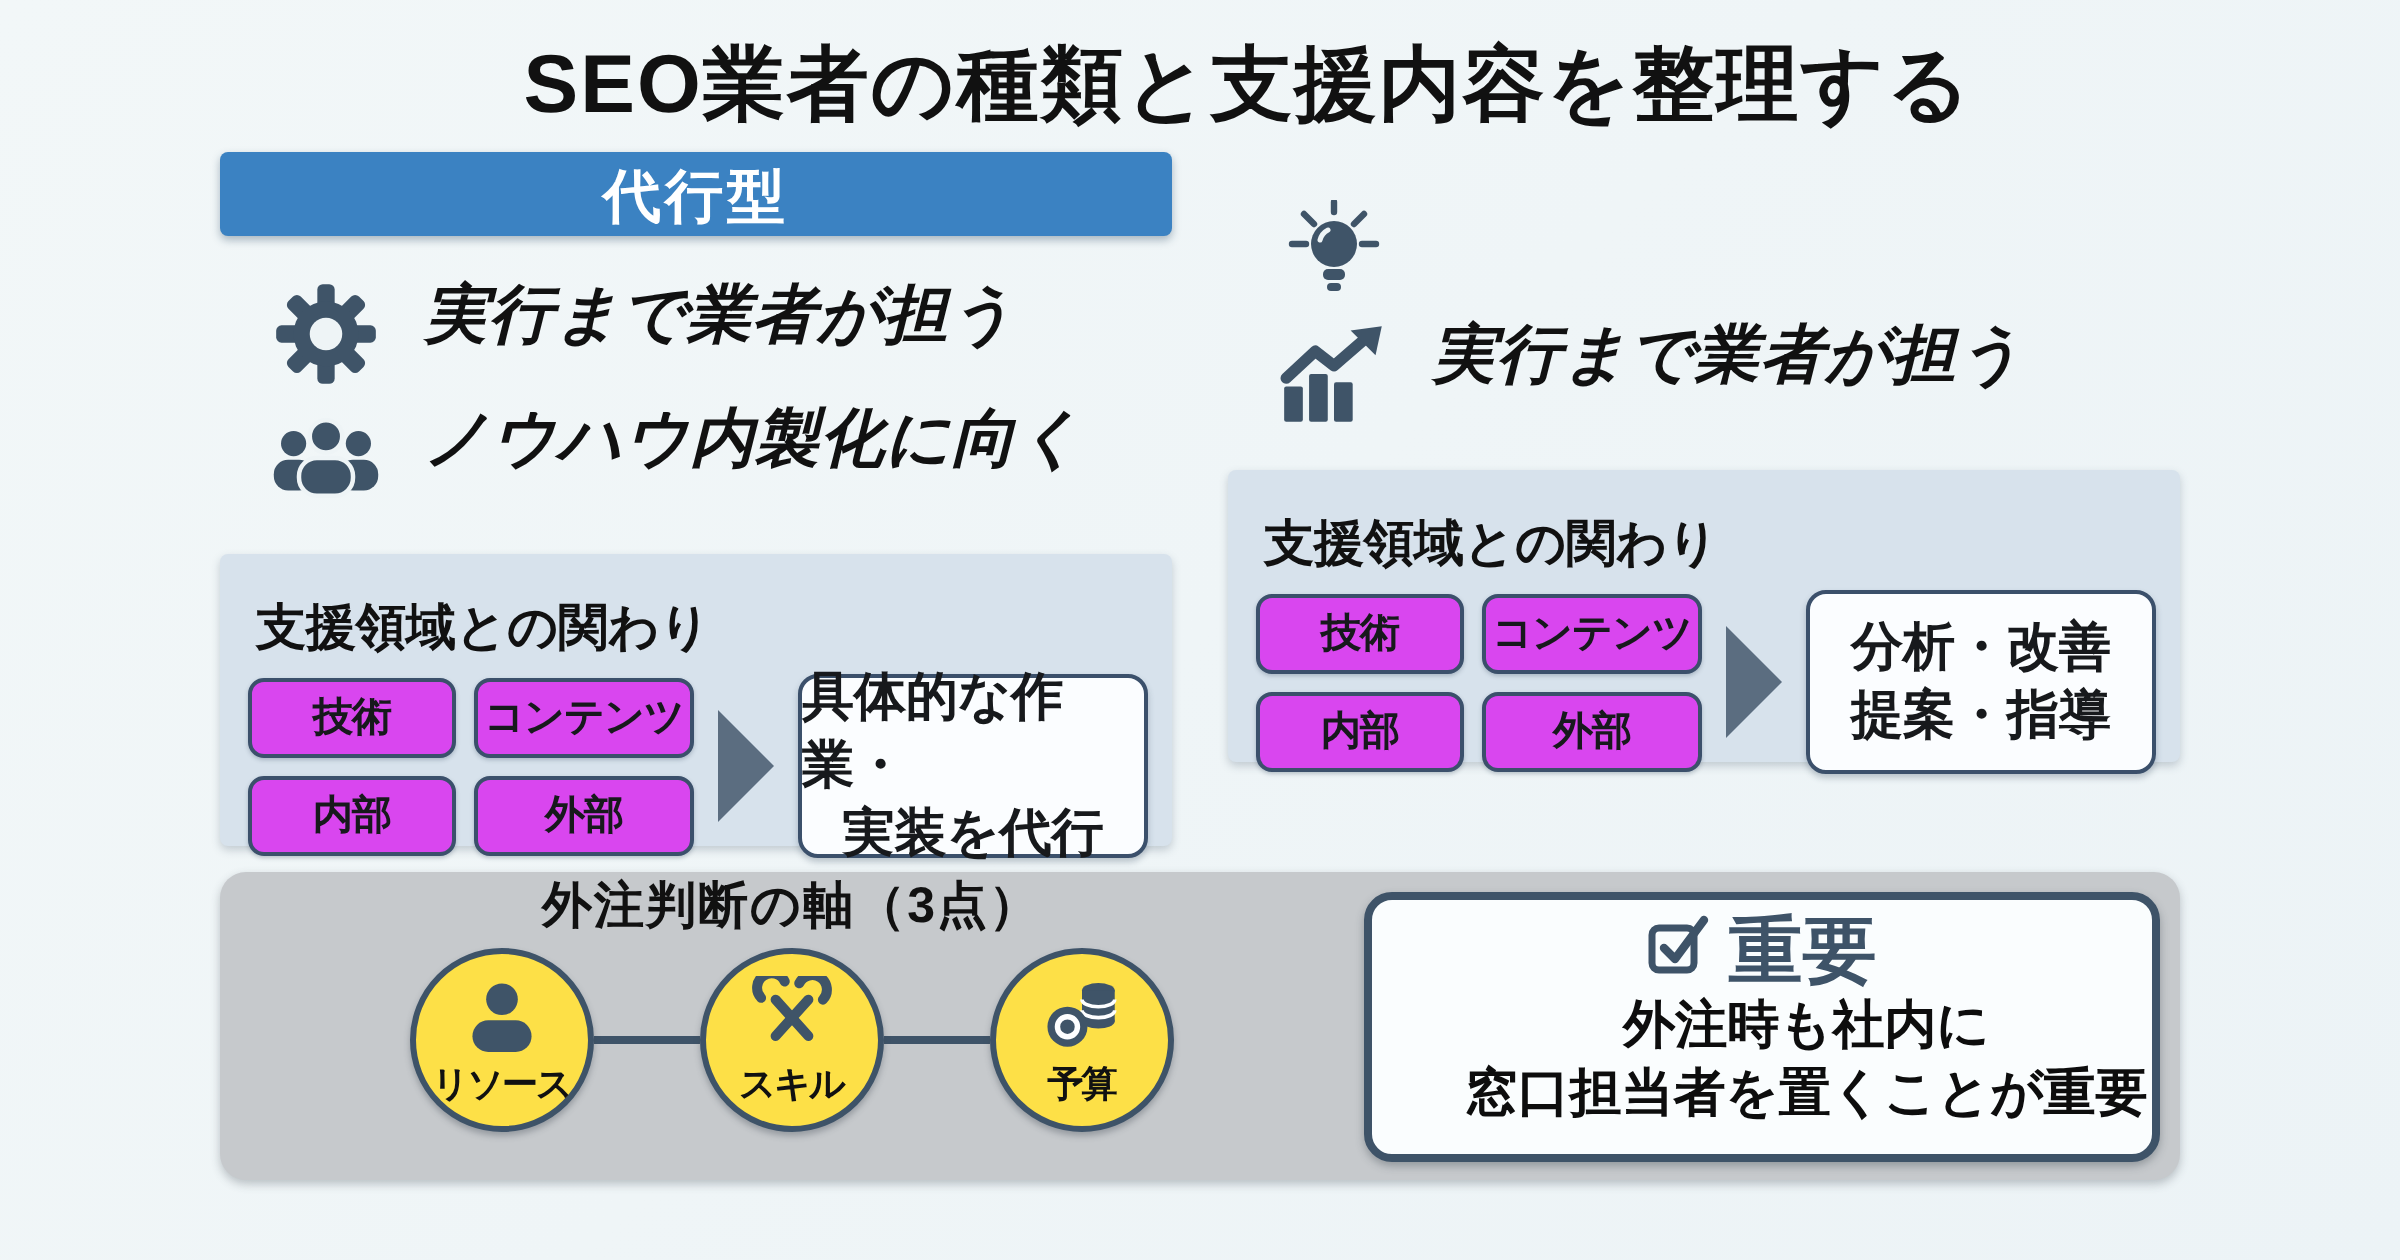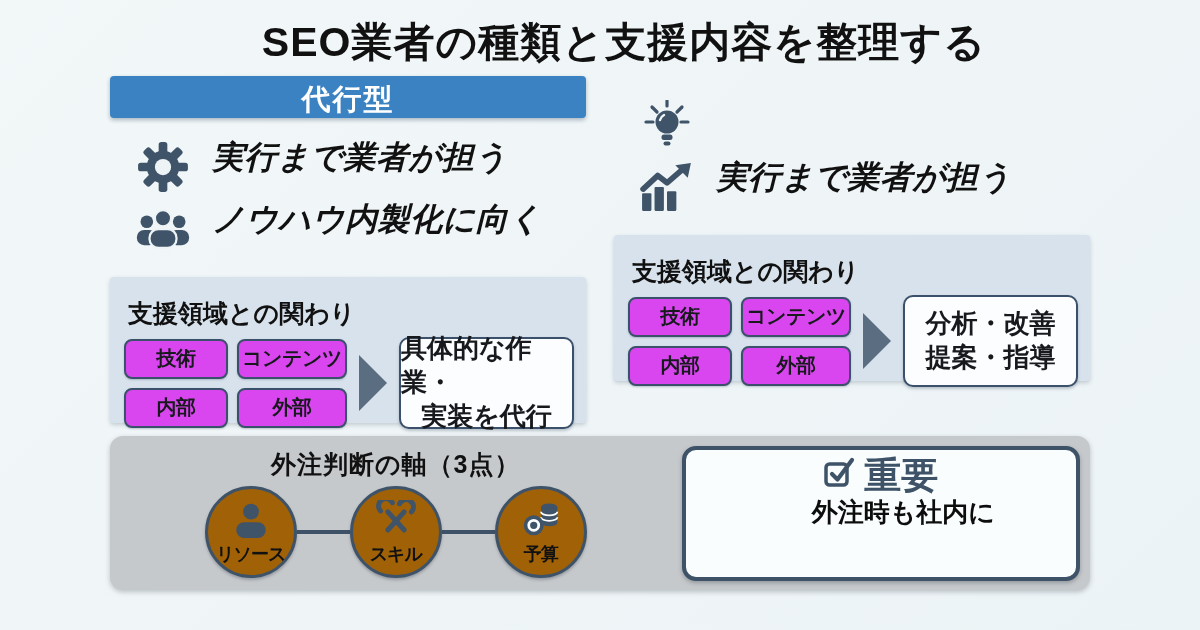--- a/index.html
+++ b/index.html
@@ -95,26 +95,26 @@
 
   .bottom-panel {
     width:980px;
     height:154px;
     margin:13px auto 0 auto;
     background:#c6c9cc;
     border-radius:13px;
     box-shadow:0 2px 5px rgba(60,70,80,.3);
     display:flex;
   }
-  .axis-area { width:628px; padding-top:12px; }
+  .axis-area { width:628px; padding-top:0; }
   .axis-title { text-align:center; font-size:25px; font-weight:900; color:#111; letter-spacing:1px; }
   .axis-circles { display:flex; align-items:center; justify-content:center; margin-top:5px; }
   .axis-circle {
     width:92px; height:92px;
-    background:#a16207;
+    background:#fde047;
     border:3.5px solid #3e5368;
     border-radius:50%;
     position:relative;
     display:flex;
     justify-content:center;
     box-shadow:0 2px 3px rgba(60,70,80,.35);
   }
   .axis-circle .circle-icon { margin-top:11px; }
   .axis-label {
     position:absolute;
@@ -344,16 +344,17 @@
       <div class="important-heading">
         <span>
           <svg width="32" height="32" viewBox="0 0 32 32">
             <rect x="3" y="8" width="21" height="21" rx="3.5" fill="none" stroke="#3e5368" stroke-width="3.5"></rect>
             <path d="M9,18 L14.5,23.5 L29,4" fill="none" stroke="#3e5368" stroke-width="4.2" stroke-linecap="round" stroke-linejoin="round"></path>
           </svg>
         </span>
         <span>重要</span>
       </div>
       <div class="important-line">外注時も社内に</div>
+      <div class="important-line">窓口担当者を置くことが重要</div>
     </div>
 
   </div>
 </div>
 
 </body></html>

